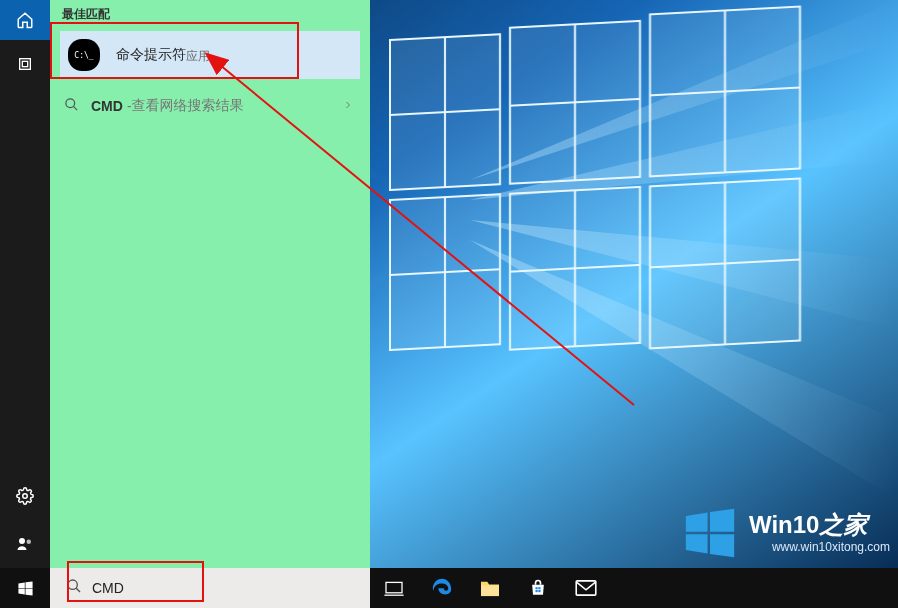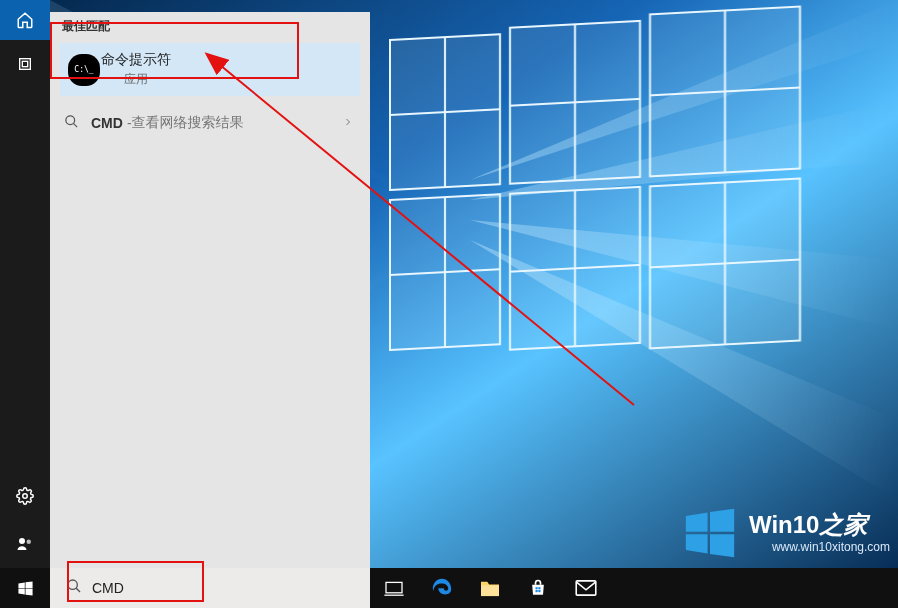--- a/index.html
+++ b/index.html
@@ -19,33 +19,33 @@
   }
   .left-rail .rail-btn {
     width: 50px; height: 48px; display: flex; align-items: center; justify-content: center;
     color: #fff; cursor: pointer;
   }
   .left-rail .top-group { display: flex; flex-direction: column; }
   .left-rail .home-btn { background: #0b63b0; height: 40px; }
   .left-rail .spacer { flex: 1; }
   
   .search-panel {
-    position: absolute; top: 12px; left: 50px; width: 320px; bottom: 40px;
-    background: #e5e5e5; z-index: 4; color: #222;
+    position: absolute; top: 0; left: 50px; width: 320px; bottom: 40px;
+    background: #86efac; z-index: 4; color: #222;
   }
   .section-header { padding: 6px 12px 4px; font-size: 12px; font-weight: 600; color: #333; }
   .best-match-item {
     margin: 4px 10px 8px; padding: 8px 8px; background: #d3e7f7; display: flex; align-items: center;
     position: relative;
   }
   .best-match-icon {
     width: 32px; height: 32px; background: #000; border-radius: 14px; display: flex; align-items: center; justify-content: center;
     color: #fff; font-size: 8px; font-family: Consolas, monospace;
   }
-  .best-match-text { margin-left: 1px; display: flex; flex-direction: column; }
+  .best-match-text { margin-left: 16px; display: flex; flex-direction: row; }
   .best-match-title { font-size: 14px; color: #222; }
   .best-match-sub { font-size: 12px; color: #6b6b6b; margin-top: 2px; text-align: center; }
   
   .web-result-item {
     display: flex; align-items: center; padding: 10px 14px; font-size: 14px; color: #444; position: relative;
   }
   .web-result-item .sicon { margin-right: 12px; color: #555; }
   .web-result-item .primary { color: #333; margin-right: 4px; font-weight: 600;}
   .web-result-item .secondary { color: #777; }
   .web-result-item .chev { position: absolute; right: 16px; color: #777; }

